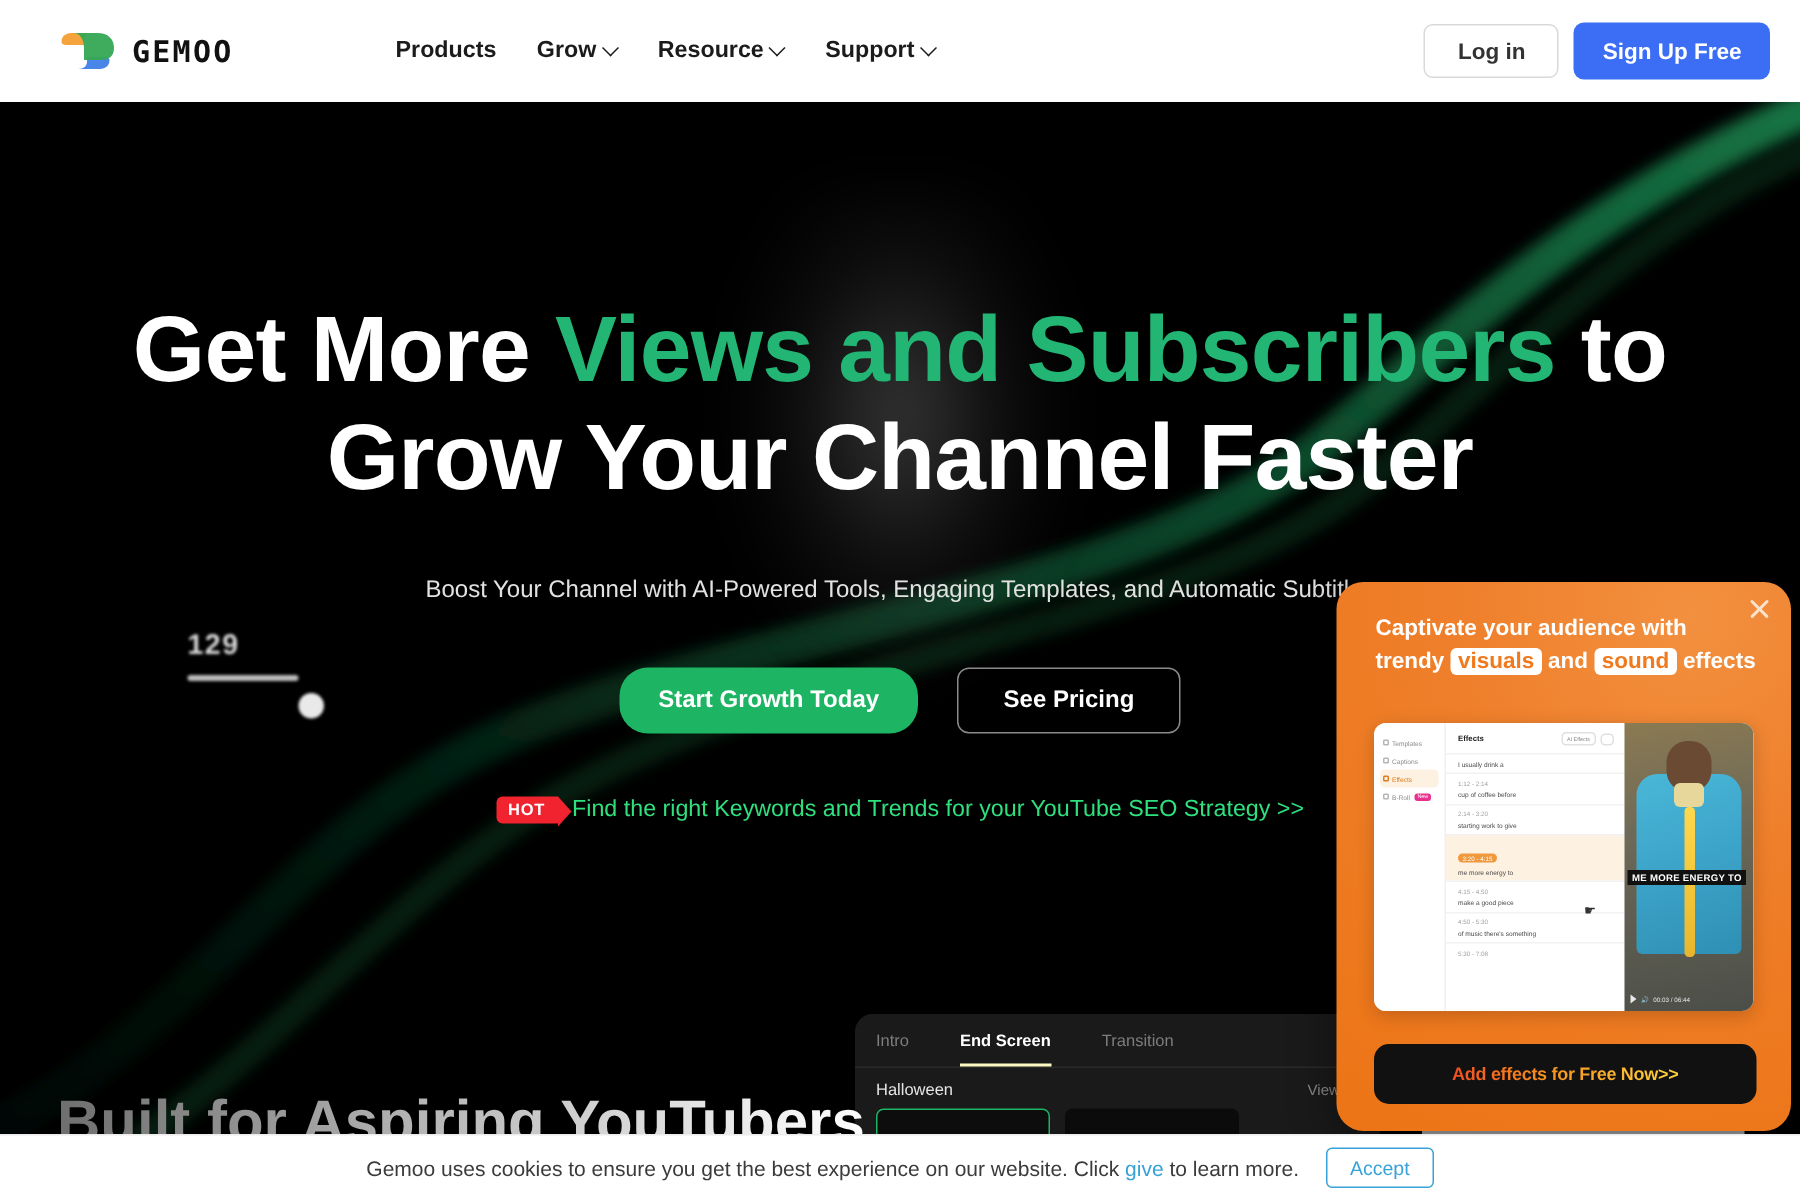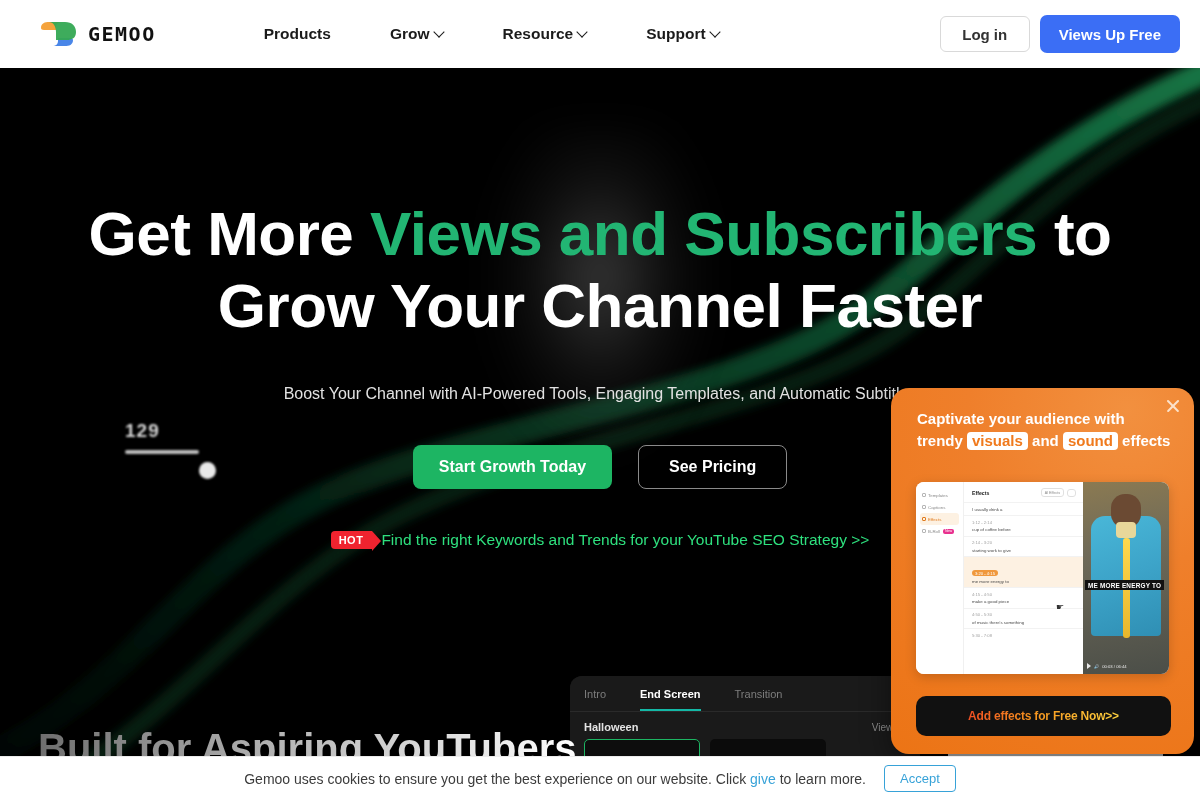--- a/index.html
+++ b/index.html
@@ -17,21 +17,21 @@
     background: #ffffff;
     display: flex; align-items: center;
     z-index: 40;
   }
   .logo-wrap { display: flex; align-items: center; gap: 9px; margin-left: 36px; }
   .logo-mark { width: 43px; height: 30px; position: relative; }
   .logo-text {
     font-size: 20px; font-weight: 800; letter-spacing: 1.5px; color: #111;
     font-family: "DejaVu Sans Mono", monospace;
   }
-  .nav { display: flex; align-items: flex-end; gap: 59px; margin-left: 108px; }
+  .nav { display: flex; align-items: flex-end; gap: 27px; margin-left: 108px; }
   .nav-item {
     font-size: 15.5px; font-weight: 700; color: #1b1b1b;
     display: flex; align-items: center; gap: 5px; cursor: pointer;
     white-space: nowrap;
   }
   .chev { display:inline-block; width: 9px; height: 9px; position: relative; top:-2px; }
   .chev::after {
     content:""; position:absolute; left:0; top:0;
     width:7px; height:7px; border-right:1.6px solid #1b1b1b; border-bottom:1.6px solid #1b1b1b;
     transform: rotate(45deg);
@@ -61,21 +61,21 @@
   h1.hero-title {
     font-size: 62px; line-height: 72px; font-weight: 800; color: #fff;
     letter-spacing: -0.5px;
   }
   h1.hero-title .accent { color: #22b573; }
   .hero-sub {
     margin-top: 43px; font-size: 16px; color: #e2e2e2; font-weight: 400;
   }
   .hero-btns { margin-top: 42px; display:flex; justify-content:center; gap: 26px; }
   .btn-primary {
-    height: 44px; padding: 0 26px; border-radius: 8px; background: #1db563;
+    height: 44px; padding: 0 26px; border-radius: 19px; background: #1db563;
     color: #fff; font-size: 16px; font-weight: 700;
     display:flex; align-items:center; justify-content:center; cursor:pointer;
   }
   .btn-outline {
     height: 44px; padding: 12px 30px; border-radius: 8px; background: transparent;
     border: 1px solid #8a8a8a; color: #fff; font-size: 16px; font-weight: 700;
     display:flex; align-items:center; justify-content:center; cursor:pointer;
   }
   .hot-row {
     margin-top: 42px; display:flex; align-items:center; justify-content:center; gap: 9px; cursor:pointer;
@@ -123,25 +123,25 @@
     width: 20px; height: 20px; border: 1.6px solid #9a9a9a; border-radius: 4px;
     display:flex; align-items:center; justify-content:center;
     font-size: 8px; color:#c9c9c9; font-weight:700;
   }
   .rail-label { font-size: 8.5px; color:#b0b0b0; }
   .editor-main { flex:1; background:#1a1a1a; }
   .editor-tabs {
     display:flex; gap: 34px; padding: 12px 14px 0 14px; border-bottom:1px solid #2a2a2a;
   }
   .etab { font-size: 11px; color:#7d7d7d; padding-bottom: 9px; cursor:pointer; white-space:nowrap; }
-  .etab.active { color:#fff; font-weight:700; border-bottom: 2px solid #14b8a6; }
+  .etab.active { color:#fff; font-weight:700; border-bottom: 2px solid #fef9c3; }
   .editor-row {
     display:flex; justify-content:space-between; align-items:center; padding: 9px 14px 6px 14px;
   }
-  .editor-row .cat { font-size: 11px; color:#e4e4e4; font-weight:700; }
+  .editor-row .cat { font-size: 11px; color:#e4e4e4; font-weight:400; }
   .editor-row .viewall { font-size: 10px; color:#8a8a8a; cursor:pointer; }
   .thumbs { display:flex; gap: 10px; padding: 0 14px; }
   .thumb { width: 116px; height: 34px; border-radius: 5px; background:#0d0d0d; }
   .thumb.sel { border:1px solid #1db563; }
   .thumb.alt { background:#0b0b0b; }
 
   
   .right-card {
     position:absolute; left: 948px; top: 684px; width: 215px; height: 116px;
     background: rgba(230,230,230,.78); border-radius: 10px 10px 0 0; z-index: 4;
@@ -423,21 +423,21 @@
         <span>Resource</span>
         <span class="chev"></span>
       </div>
       <div class="nav-item">
         <span>Support</span>
         <span class="chev"></span>
       </div>
     </div>
     <div class="header-actions">
       <div class="btn-login">Log in</div>
-      <div class="btn-signup">Views Up Free</div>
+      <div class="btn-signup">Sign Up Free</div>
     </div>
   </div>
 
   <div class="cookie">
     <div class="cookie-text">
       <span>Gemoo uses cookies to ensure you get the best experience on our website. Click </span><a>give</a><span> to learn more.</span>
     </div>
     <div class="cookie-accept">Accept</div>
   </div>
 

